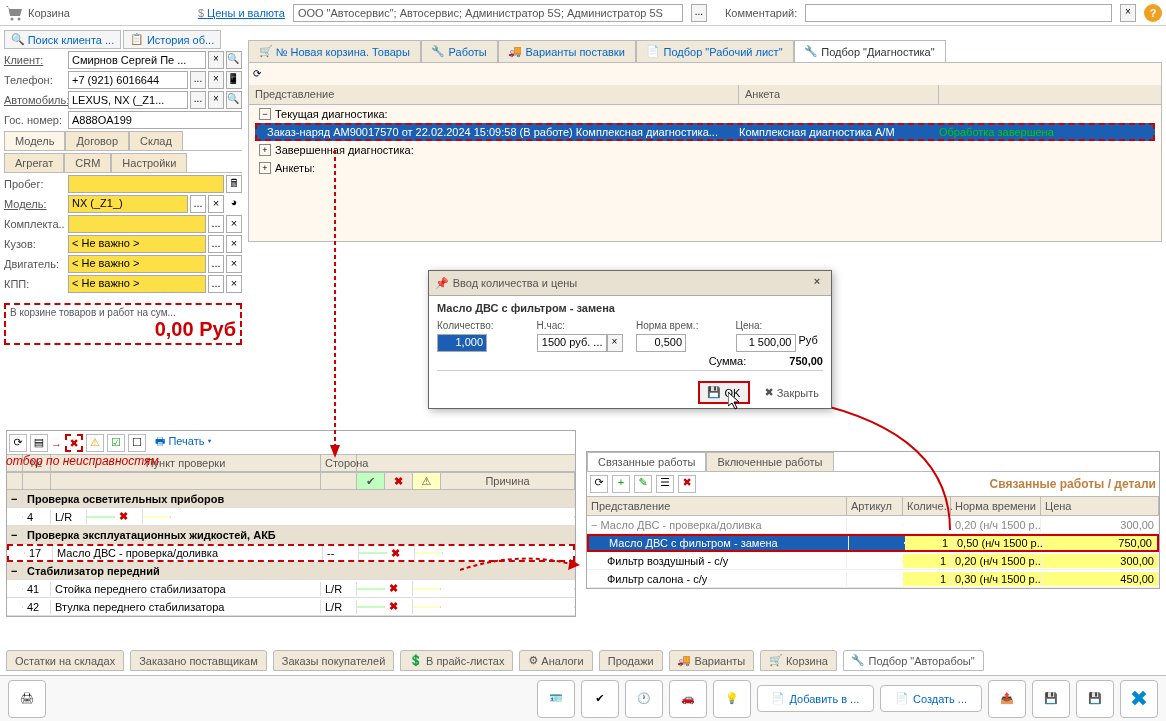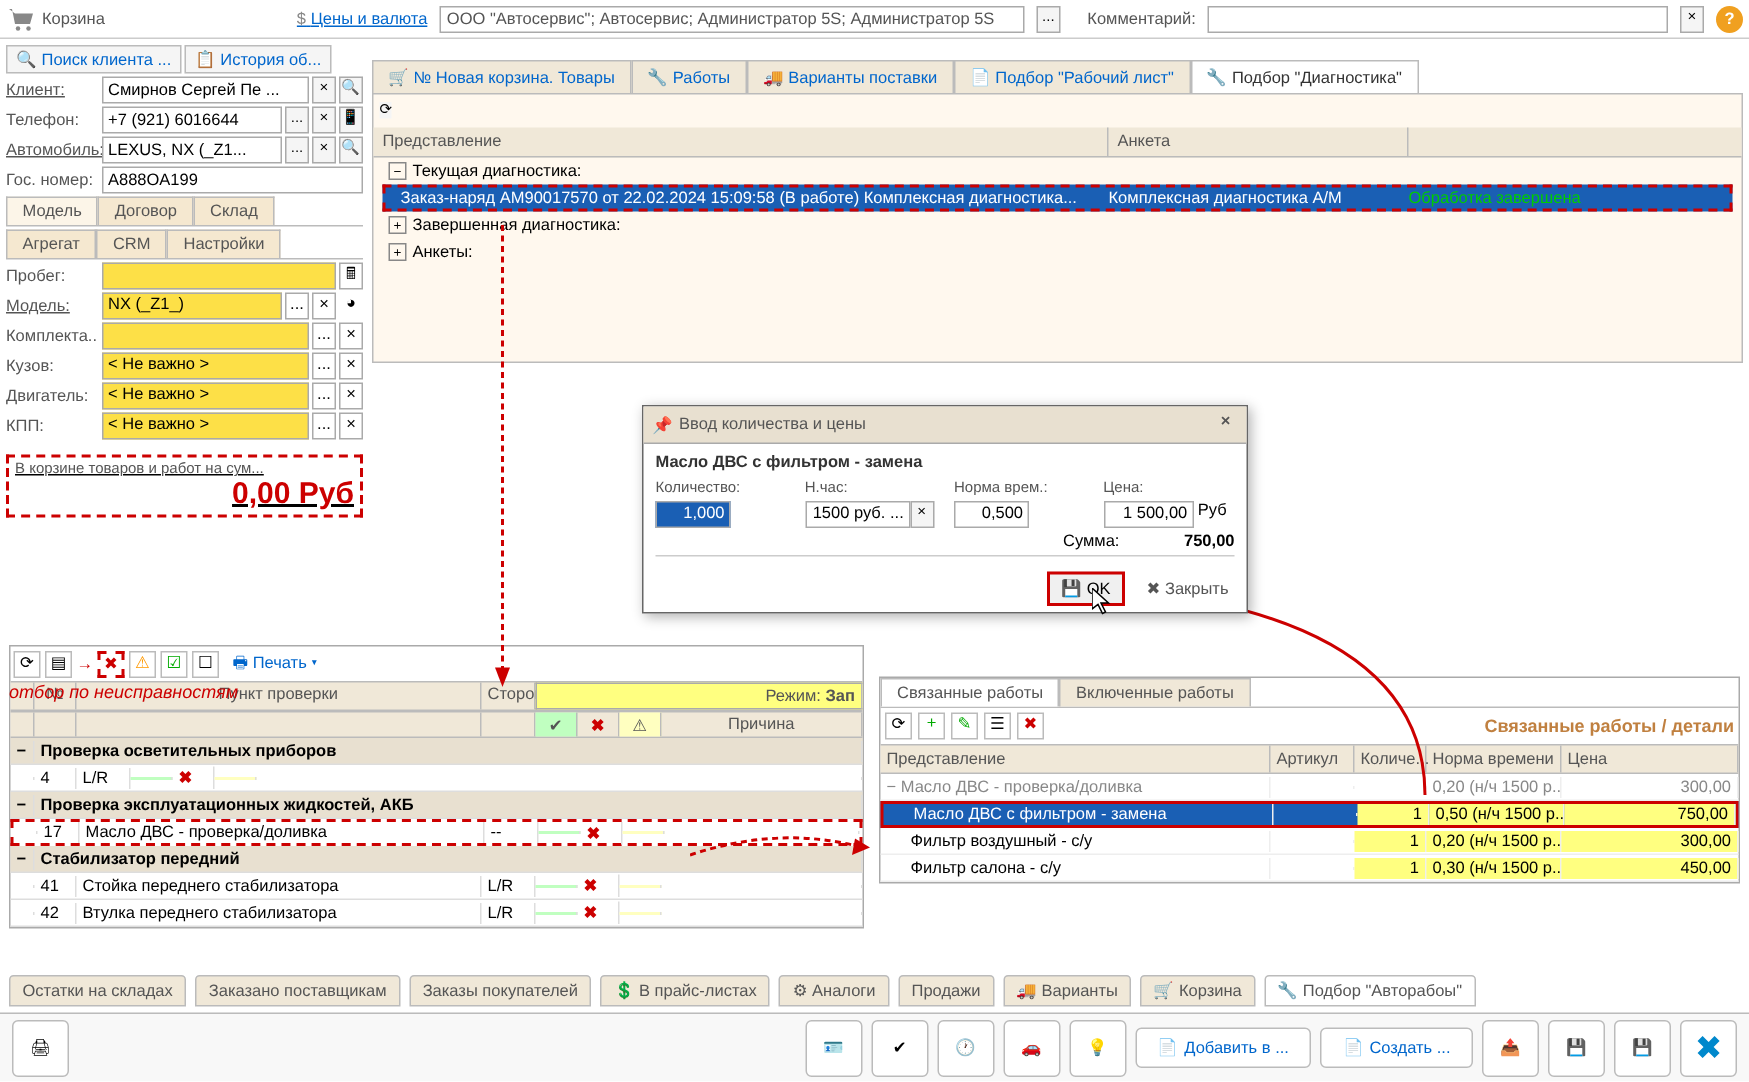--- a/index.html
+++ b/index.html
@@ -16,21 +16,21 @@
 .underline-label { text-decoration: underline; color: #555; }
 .input-box { border: 1px solid #aaa; height: 18px; padding: 1px 3px; flex: 1; background: #fff; display: flex; align-items: center; overflow:hidden; white-space:nowrap;}
 .small-btn { width: 16px; height: 18px; border: 1px solid #aaa; background: #f5f5f5; text-align: center; line-height: 14px; font-size: 10px; cursor: pointer; }
 .tab-strip { display: flex; border-bottom: 1px solid #bbb; margin-top: 2px;}
 .tab-strip .tab { padding: 3px 10px; border: 1px solid #bbb; border-bottom: none; background: #f5e8d0; cursor: pointer; font-size:11px; color:#555;}
 .tab-strip .tab.active { background: #fcf5e8; }
 .field-row { display: flex; align-items: center; margin-top: 2px; gap: 2px;}
 .field-row .lbl { width: 62px; color:#555;}
 .field-row .val { border: 1px solid #aaa; height: 18px; flex:1; padding:1px 3px; background:#fde047;}
 .field-row .x { width:16px; height:18px; border:1px solid #aaa; text-align:center; line-height:14px; cursor:pointer;}
-.cart-total { border: 2px dashed #c00; padding: 2px 4px; margin-top: 10px; text-align: right; text-decoration: underline;}
+.cart-total { border: 2px dashed #c00; padding: 2px 4px; margin-top: 10px; text-align: right;}
 .cart-total .lbl { font-size: 10px; color:#555; text-align:left;}
 .cart-total .amt { font-size: 20px; color: #c00; font-weight:bold;}
 .main-tabs { position: absolute; left: 248px; top: 40px; display: flex; gap: 0; }
 .main-tabs .mtab { padding: 4px 10px; border: 1px solid #bbb; background: #f0e8d8; cursor: pointer; color:#0066cc; border-bottom:none; display:flex; align-items:center; gap:3px;}
 .main-tabs .mtab.active { background: #fff; font-weight:normal; color:#333;}
 .main-body { position: absolute; left: 248px; top: 62px; right: 4px; height: 180px; border: 1px solid #bbb; background: #fff8ee; }
 .grid-header { display: flex; background: #f0e8d8; border-bottom:1px solid #bbb; height:20px;}
 .grid-header .col { padding: 3px 6px; border-right:1px solid #bbb; color:#555;}
 .grid-row { display: flex; height:18px; align-items:center; padding-left:10px;}
 .grid-row.selected { background: #1a5fb4; color: #fff; margin:0 6px; border:2px dashed #c00;}
@@ -288,21 +288,20 @@
     <span class="tb" style="color:#f90">⚠</span>
     <span class="tb" style="color:#0a0">☑</span>
     <span class="tb">☐</span>
     <span style="margin-left:6px; color:#0066cc; cursor:pointer">🖶 <span>Печать</span> ▾</span>
   </div>
   <div class="check-hdr">
     <div class="c" style="width:16px"></div>
     <div class="c" style="width:28px">№</div>
     <div class="c" style="width:270px">Пункт проверки</div>
     <div class="c" style="width:36px">Сторона</div>
-    <div class="c mode-box" style="flex:1;text-align:right"><span>Режим:</span> <b>Зап</b></div>
   </div>
   <div class="check-hdr" style="height:18px">
     <div class="c" style="width:16px"></div>
       <div class="c" style="width:28px"></div>
       <div class="c" style="width:270px"></div>
       <div class="c" style="width:36px"></div>
     <div class="c status-cell" style="width:28px">✔</div>
     <div class="c" style="width:28px"><span class="red-x">✖</span></div>
     <div class="c status-cell bad" style="width:28px">⚠</div>
     <div class="c" style="flex:1">Причина</div>

